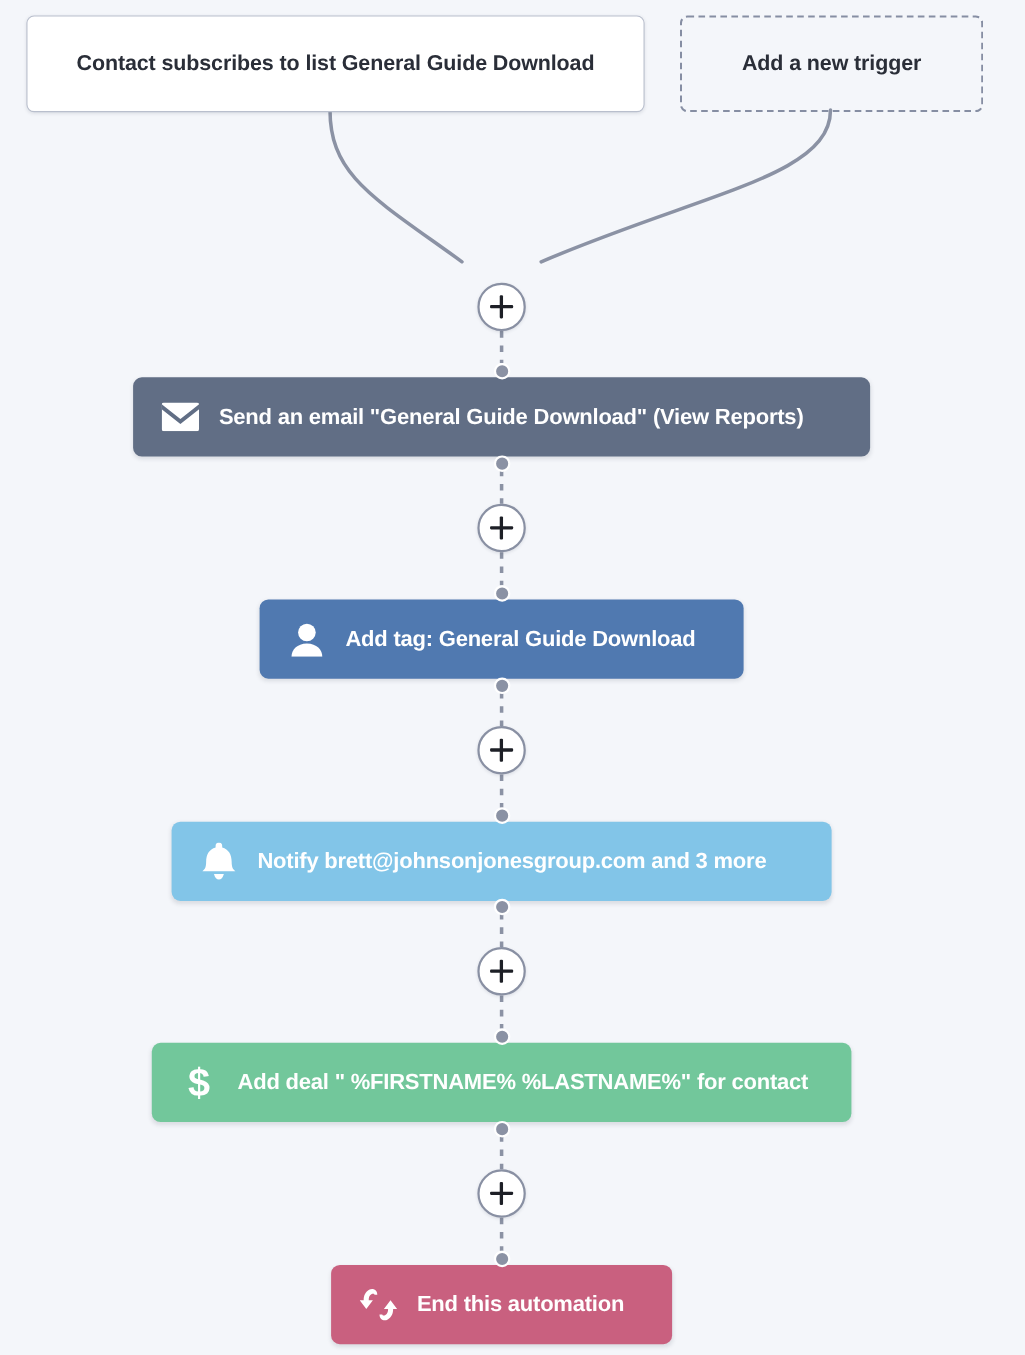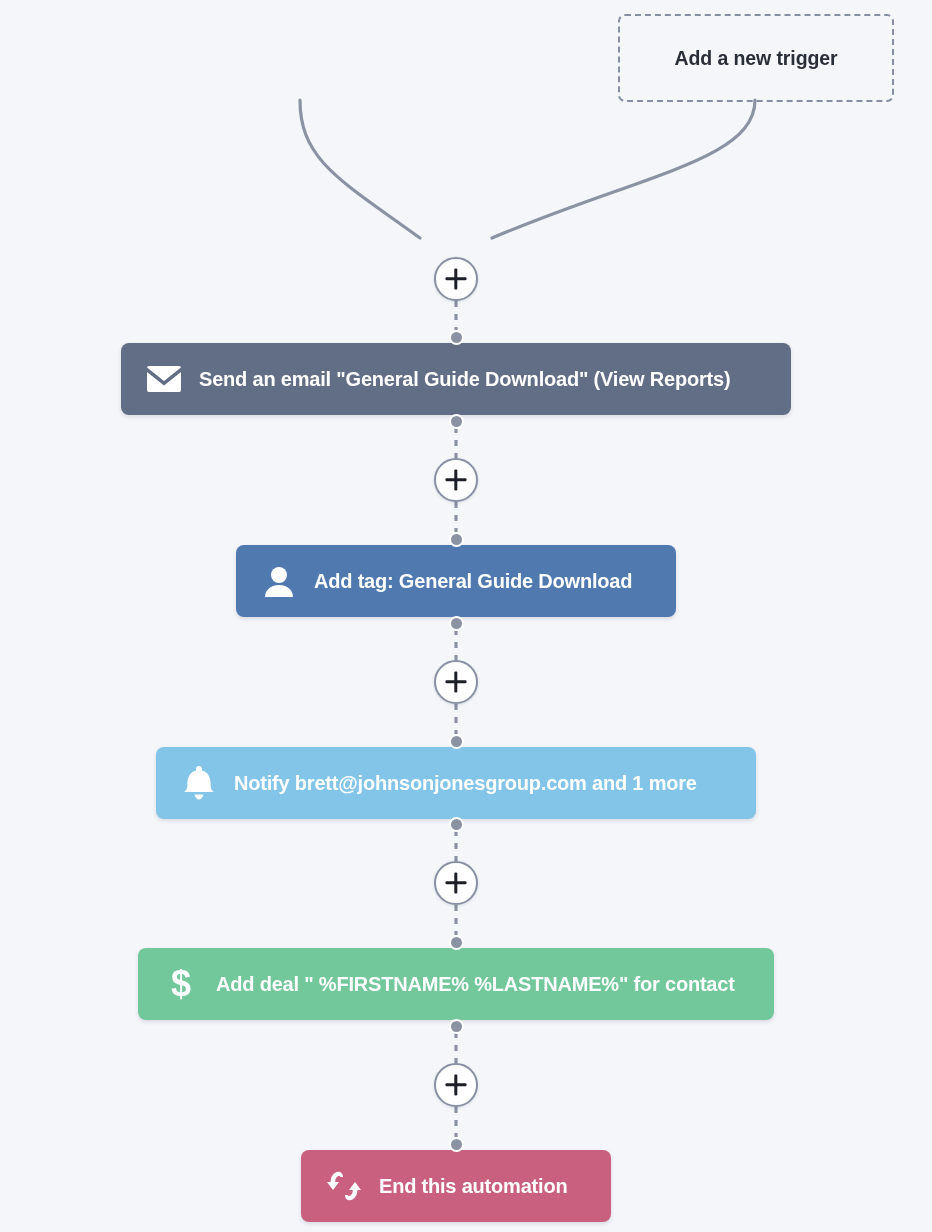--- a/index.html
+++ b/index.html
@@ -142,20 +142,23 @@
         <path d="M 456 502 L 456 532"></path>
         <path d="M 456 616 L 456 660"></path>
         <path d="M 456 704 L 456 734"></path>
         <path d="M 456 817 L 456 861"></path>
         <path d="M 456 905 L 456 935"></path>
         <path d="M 456 1019 L 456 1063"></path>
         <path d="M 456 1107 L 456 1137"></path>
       </g>
   </svg>
 
+  <div class="trigger trigger-solid" id="trigger-0" style="left: 24px; top: 14px; width: 562px; height: 88px;">
+    <span>Contact subscribes to list General Guide Download</span>
+  </div>
 
   <div class="trigger trigger-dashed" id="trigger-1" style="left: 618px; top: 14px; width: 276px; height: 88px;">
     <span>Add a new trigger</span>
   </div>
 
   <div class="block" id="block-0" style="left: 121px; top: 343px; width: 670px; background: rgb(97, 110, 133);">
     <span class="bicon">
       <svg width="34" height="26" viewBox="0 0 34 26">
         <rect x="0" y="0" width="34" height="26" rx="2" fill="#ffffff"></rect>
         <path d="M0 1.5 L17 15 L34 1.5 L34 6 L17 19.5 L0 6 Z" fill="#616e85"></path>
@@ -174,21 +177,21 @@
     <span class="blabel">Add tag: General Guide Download</span>
   </div>
 
   <div class="block" id="block-2" style="left: 156px; top: 747px; width: 600px; background: rgb(130, 197, 232);">
     <span class="bicon">
       <svg width="32" height="34" viewBox="0 0 32 34">
         <path d="M16 0 C 18 0, 19 1.4, 19 3 L 19 4.4 C 24.8 6, 27.6 10.8, 27.6 17.4 C 27.6 23, 29 24.4, 31 26 L 1 26 C 3 24.4, 4.4 23, 4.4 17.4 C 4.4 10.8, 7.2 6, 13 4.4 L 13 3 C 13 1.4, 14 0, 16 0 Z" fill="#ffffff"></path>
         <path d="M11.5 28.5 L 20.5 28.5 C 19.6 32, 18 33.6, 16 33.6 C 14 33.6, 12.4 32, 11.5 28.5 Z" fill="#ffffff"></path>
       </svg>
     </span>
-    <span class="blabel">Notify brett@johnsonjonesgroup.com and 1 more</span>
+    <span class="blabel">Notify brett@johnsonjonesgroup.com and 3 more</span>
   </div>
 
   <div class="block" id="block-3" style="left: 138px; top: 948px; width: 636px; background: rgb(114, 199, 155);">
     <span class="bicon">
       <svg width="28" height="36" viewBox="0 0 28 36">
         <text x="14" y="30" text-anchor="middle" font-family="Liberation Sans, sans-serif" font-size="36" font-weight="700" fill="#ffffff">$</text>
       </svg>
     </span>
     <span class="blabel">Add deal " %FIRSTNAME% %LASTNAME%" for contact</span>
   </div>

